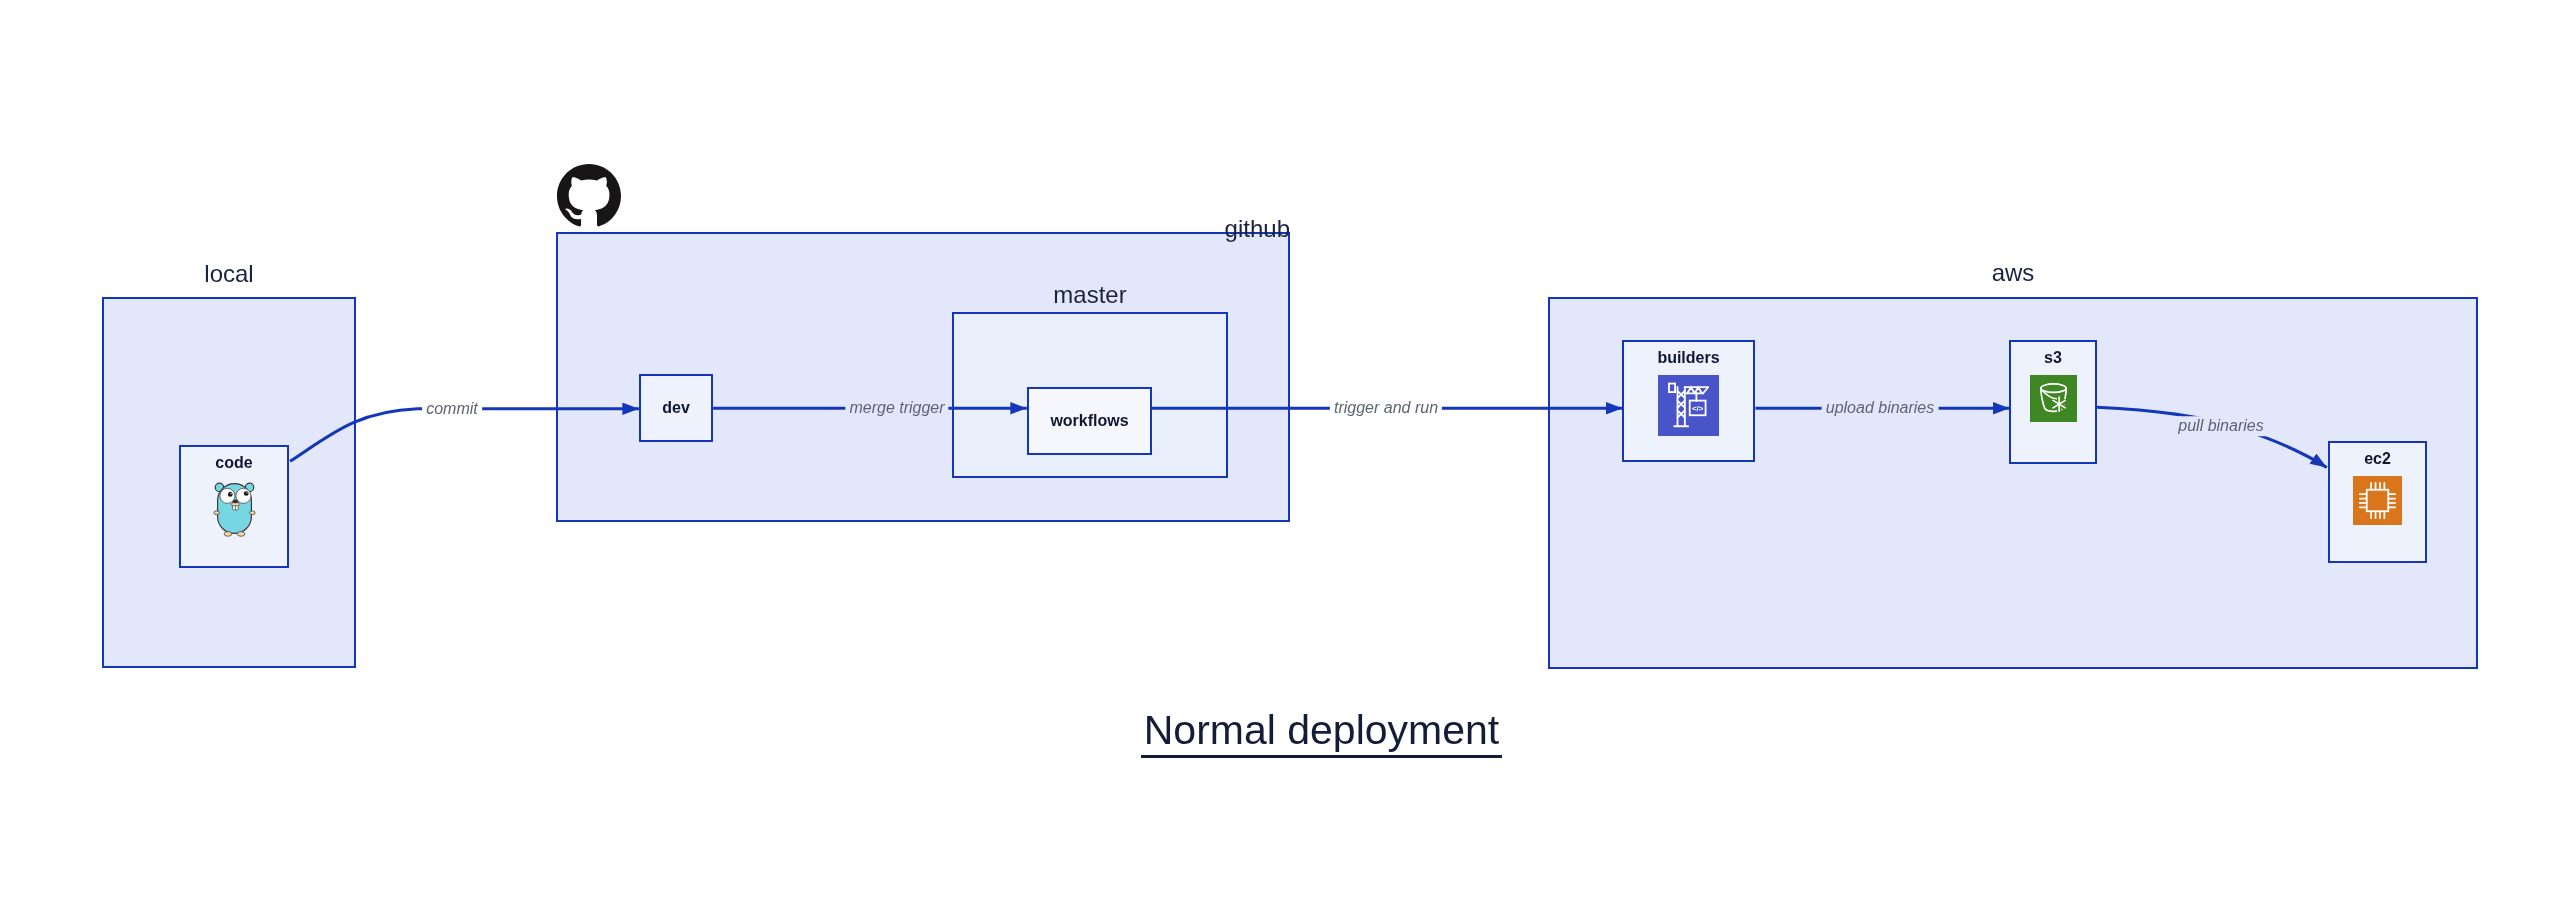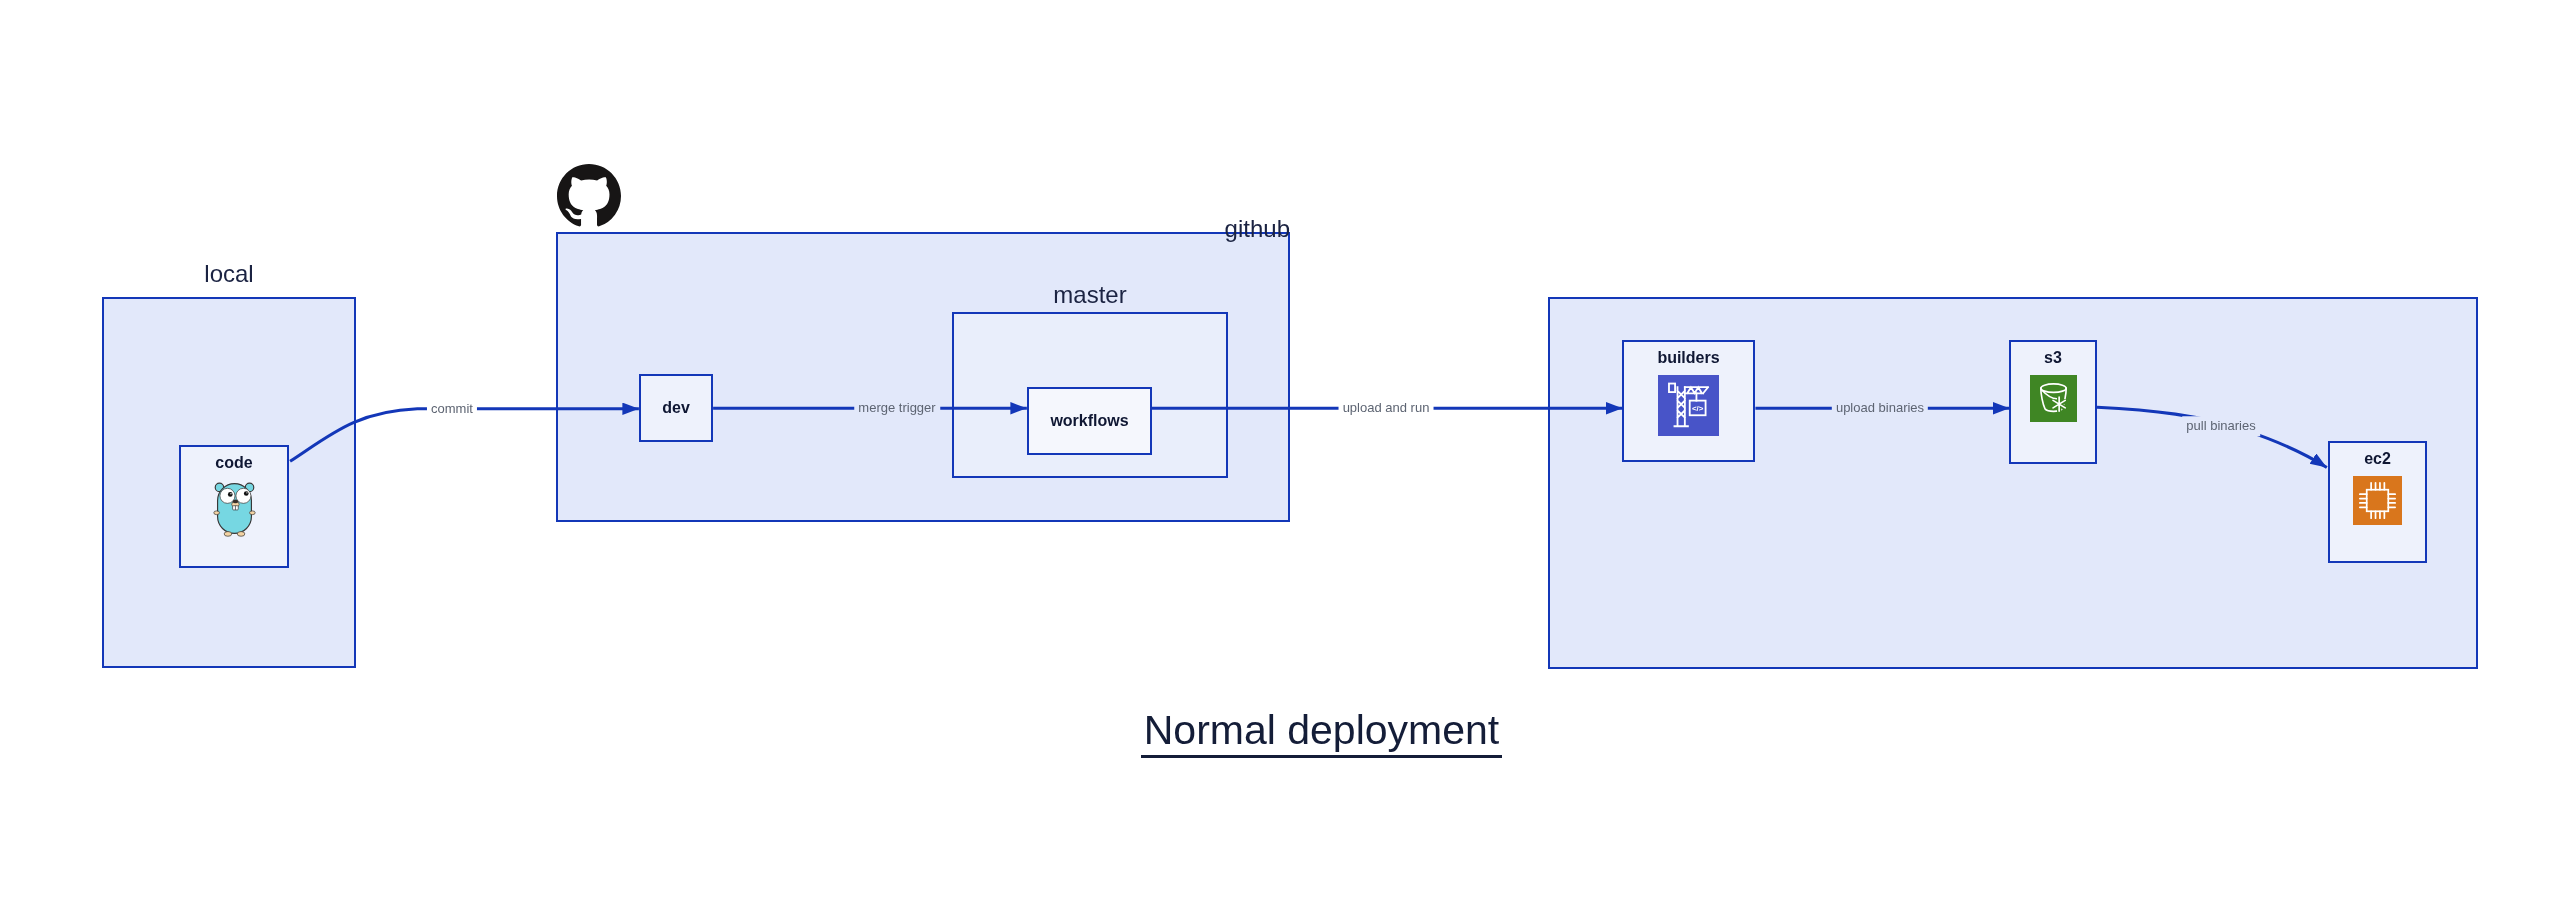--- a/index.html
+++ b/index.html
@@ -50,21 +50,21 @@
   .node-workflows{left:1027px;top:387px;width:125px;height:68px;background:var(--workflows-fill);}
   .node-builders{left:1622px;top:340px;width:133px;height:122px;}
   .node-s3{left:2009px;top:340px;width:88px;height:124px;}
   .node-ec2{left:2328px;top:441px;width:99px;height:122px;}
 
   .edges{position:absolute;left:0;top:0;width:2604px;height:902px;z-index:4;pointer-events:none;}
   .edgeline{fill:none;stroke:var(--accent-blue);stroke-width:6px;}
   .arrowhead{fill:var(--accent-blue);}
 
   .edge-label{position:absolute;z-index:5;transform:translate(-50%,-50%);
-    font-size:13px;color:var(--edge-gray);white-space:nowrap;
+    font-size:16px;font-style:italic;color:var(--edge-gray);white-space:nowrap;
     padding:1px 4.1px;line-height:17.5px;}
   .bg-white{background:#ffffff;}
   .bg-container{background:var(--container-fill);}
   .el-commit{left:452px;top:409px;}
   .el-merge{left:870px;top:408px;margin-left:27px;}
   .el-uploadrun{left:1386px;top:408px;}
   .el-uploadbin{left:1880px;top:408px;}
   .el-pullbin{left:2221px;top:426px;}
 
   .octocat{position:absolute;left:557px;top:164px;width:64px;height:64px;z-index:2;}
@@ -97,41 +97,42 @@
   <div class="group group-local"></div>
   <div class="group-label center-text label-local">local</div>
 
   <div class="group group-github"></div>
   <div class="group-label right-text label-github">github</div>
 
   <div class="group group-master"></div>
   <div class="group-label center-text label-master">master</div>
 
   <div class="group group-aws"></div>
+  <div class="group-label center-text label-aws">aws</div>
 
   <svg class="octocat" viewBox="0 0 16 16">
     <path d="M8 0C3.58 0 0 3.58 0 8c0 3.54 2.29 6.53 5.47 7.59.4.07.55-.17.55-.38 0-.19-.01-.82-.01-1.49-2.01.37-2.53-.49-2.69-.94-.09-.23-.48-.94-.82-1.13-.28-.15-.68-.52-.01-.53.63-.01 1.08.58 1.23.82.72 1.21 1.87.87 2.33.66.07-.52.28-.87.51-1.07-1.78-.2-3.64-.89-3.64-3.95 0-.87.31-1.59.82-2.15-.08-.2-.36-1.02.08-2.12 0 0 .67-.21 2.2.82.64-.18 1.32-.27 2-.27s1.36.09 2 .27c1.53-1.04 2.2-.82 2.2-.82.44 1.1.16 1.92.08 2.12.51.56.82 1.27.82 2.15 0 3.07-1.87 3.75-3.65 3.95.29.25.54.73.54 1.48 0 1.07-.01 1.93-.01 2.2 0 .21.15.46.55.38A8.01 8.01 0 0 0 16 8c0-4.42-3.58-8-8-8z"></path>
   </svg>
 
   <svg class="edges" viewBox="0 0 5054 1750" width="2604" height="902">
     <defs>
       <marker id="arr" markerUnits="userSpaceOnUse" markerWidth="40" markerHeight="30" refX="32" refY="12" orient="auto">
         <path class="arrowhead" d="M0 0 L32 12 L0 24 Z"></path>
       </marker>
     </defs>
     <path class="edgeline" d="M563 895 C640 845 690 798 810 793 L1240 793" marker-end="url(#arr)"></path>
     <path class="edgeline" d="M1384 792 L1993 792" marker-end="url(#arr)"></path>
     <path class="edgeline" d="M2235 792 L3149 792" marker-end="url(#arr)"></path>
     <path class="edgeline" d="M3407 792 L3900 792" marker-end="url(#arr)"></path>
     <path class="edgeline" d="M4070 790 C4180 795 4270 806 4355 834 C4424 857 4477 882 4516 907" marker-end="url(#arr)"></path>
   </svg>
 
   <span class="edge-label bg-white el-commit">commit</span>
   <span class="edge-label bg-container el-merge">merge trigger</span>
-  <span class="edge-label bg-white el-uploadrun">upload and run</span>
+  <span class="edge-label bg-white el-uploadrun">trigger and run</span>
   <span class="edge-label bg-container el-uploadbin">upload binaries</span>
   <span class="edge-label bg-container el-pullbin">pull binaries</span>
 
   <div class="node node-code">
     <span class="node-label">code</span>
     <svg class="icon-gopher" viewBox="0 0 100 120">
       <circle class="gopher-body" cx="18" cy="14" r="9"></circle>
       <circle class="gopher-body" cx="82" cy="14" r="9"></circle>
       <rect class="gopher-body" x="14" y="6" width="72" height="106" rx="36"></rect>
       <ellipse class="beige" cx="12" cy="68" rx="6" ry="4"></ellipse>

